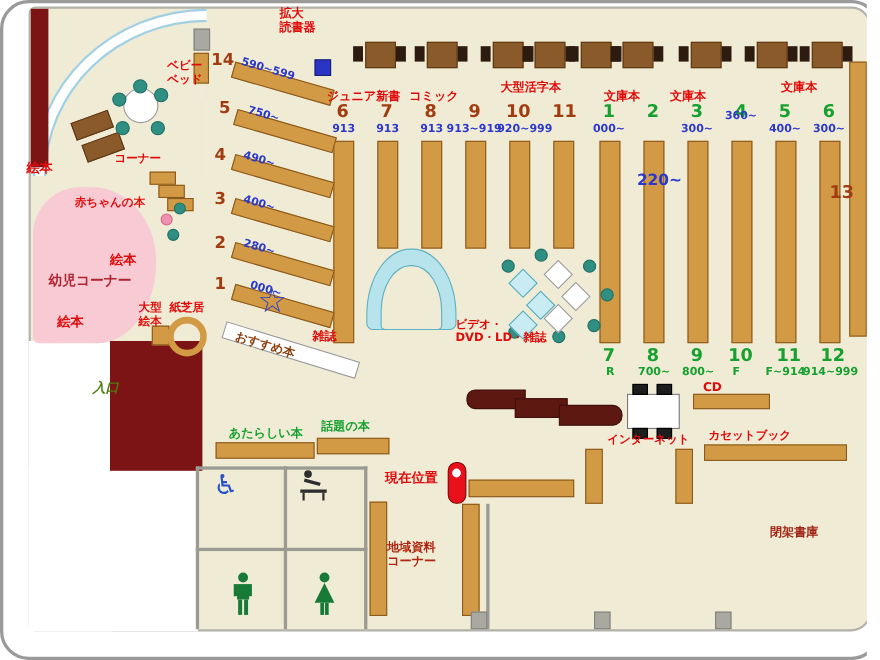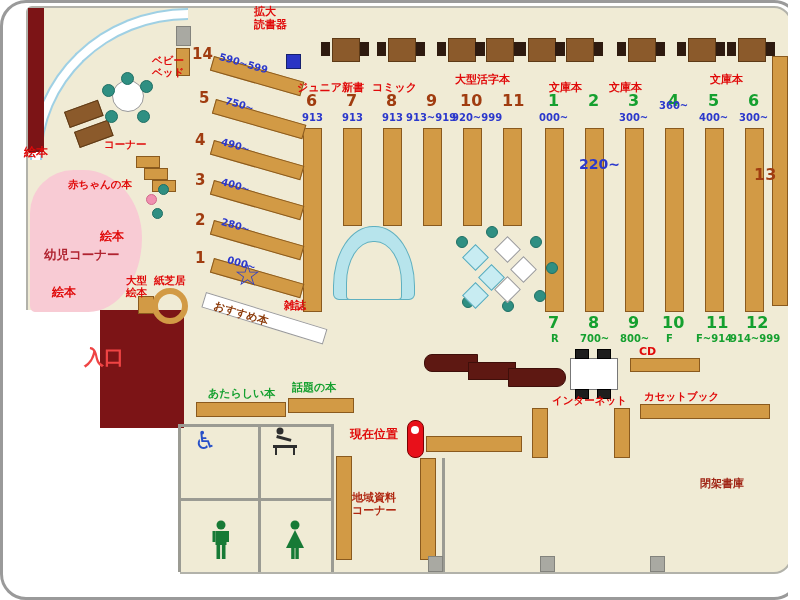--- a/index.html
+++ b/index.html
@@ -173,30 +173,32 @@
       <div class="lbl" style="position: absolute; left: 195px; top: 212px; color: rgb(160, 60, 16); font-size: 15px;">2</div>
       <div class="lbl" style="position: absolute; left: 195px; top: 250px; color: rgb(160, 60, 16); font-size: 15px;">1</div>
       <div class="lbl" style="position: absolute; left: 221px; top: 51px; color: rgb(43, 56, 204); font-size: 10px; transform: rotate(16deg); transform-origin: left top;">590~599</div>
       <div class="lbl" style="position: absolute; left: 227px; top: 95px; color: rgb(43, 56, 204); font-size: 10px; transform: rotate(16deg); transform-origin: left top;">750~</div>
       <div class="lbl" style="position: absolute; left: 223px; top: 136px; color: rgb(43, 56, 204); font-size: 10px; transform: rotate(16deg); transform-origin: left top;">490~</div>
       <div class="lbl" style="position: absolute; left: 223px; top: 176px; color: rgb(43, 56, 204); font-size: 10px; transform: rotate(16deg); transform-origin: left top;">400~</div>
       <div class="lbl" style="position: absolute; left: 223px; top: 216px; color: rgb(43, 56, 204); font-size: 10px; transform: rotate(16deg); transform-origin: left top;">280~</div>
       <div class="lbl" style="position: absolute; left: 229px; top: 254px; color: rgb(43, 56, 204); font-size: 10px; transform: rotate(16deg); transform-origin: left top;">000~</div>
       <div class="lbl" style="position: absolute; left: 216px; top: 300px; color: rgb(140, 60, 12); font-size: 11px; transform: rotate(17deg); transform-origin: left top;">おすすめ本</div>
       <div class="lbl" style="position: absolute; left: 284px; top: 300px; color: rgb(224, 10, 10); font-size: 11px;">雑誌</div>
+      <div class="lbl" style="position: absolute; left: 414px; top: 289px; color: rgb(224, 10, 10); font-size: 10.5px;">ビデオ・
+DVD・LD・雑誌</div>
       <div class="lbl" style="position: absolute; left: 639px; top: 346px; color: rgb(224, 10, 10); font-size: 11px;">CD</div>
       <div class="lbl" style="position: absolute; left: 552px; top: 394px; color: rgb(224, 10, 10); font-size: 10.5px;">インターネット</div>
       <div class="lbl" style="position: absolute; left: 644px; top: 390px; color: rgb(224, 10, 10); font-size: 10.5px;">カセットブック</div>
       <div class="lbl" style="position: absolute; left: 350px; top: 428px; color: rgb(224, 10, 10); font-size: 12px;">現在位置</div>
       <div class="lbl" style="position: absolute; left: 352px; top: 492px; color: rgb(176, 40, 18); font-size: 11px;">地域資料
 コーナー</div>
       <div class="lbl" style="position: absolute; left: 700px; top: 478px; color: rgb(160, 38, 22); font-size: 11px;">閉架書庫</div>
       <div class="lbl" style="position: absolute; left: 208px; top: 388px; color: rgb(21, 160, 47); font-size: 11px;">あたらしい本</div>
       <div class="lbl" style="position: absolute; left: 292px; top: 382px; color: rgb(21, 160, 47); font-size: 11px;">話題の本</div>
-      <div class="lbl" style="position: absolute; left: 84px; top: 346px; color: #ef4444; font-size: 20px;">入口</div>
+      <div class="lbl" style="position: absolute; left: 84px; top: 346px; color: #4d7c0f; font-size: 12px; font-style: italic;">入口</div>
       <div class="lbl" style="position: absolute; left: 24px; top: 146px; color: rgb(224, 10, 10); font-size: 12px;">絵本</div>
       <div class="lbl" style="position: absolute; left: 68px; top: 178px; color: rgb(224, 10, 10); font-size: 10.5px;">赤ちゃんの本</div>
       <div class="lbl" style="position: absolute; left: 44px; top: 248px; color: rgb(176, 35, 48); font-size: 12.5px;">幼児コーナー</div>
       <div class="lbl" style="position: absolute; left: 100px; top: 230px; color: rgb(224, 10, 10); font-size: 12px;">絵本</div>
       <div class="lbl" style="position: absolute; left: 52px; top: 286px; color: rgb(224, 10, 10); font-size: 12px;">絵本</div>
       <div class="lbl" style="position: absolute; left: 126px; top: 274px; color: rgb(224, 10, 10); font-size: 10.5px;">大型
 絵本</div>
       <div class="lbl" style="position: absolute; left: 154px; top: 274px; color: rgb(224, 10, 10); font-size: 10.5px;">紙芝居</div>
       <div class="lbl" style="position: absolute; left: 104px; top: 138px; color: rgb(224, 10, 10); font-size: 10.5px;">コーナー</div>
       <div class="lbl" style="position: absolute; left: 152px; top: 54px; color: rgb(224, 10, 10); font-size: 10.5px;">ベビー

